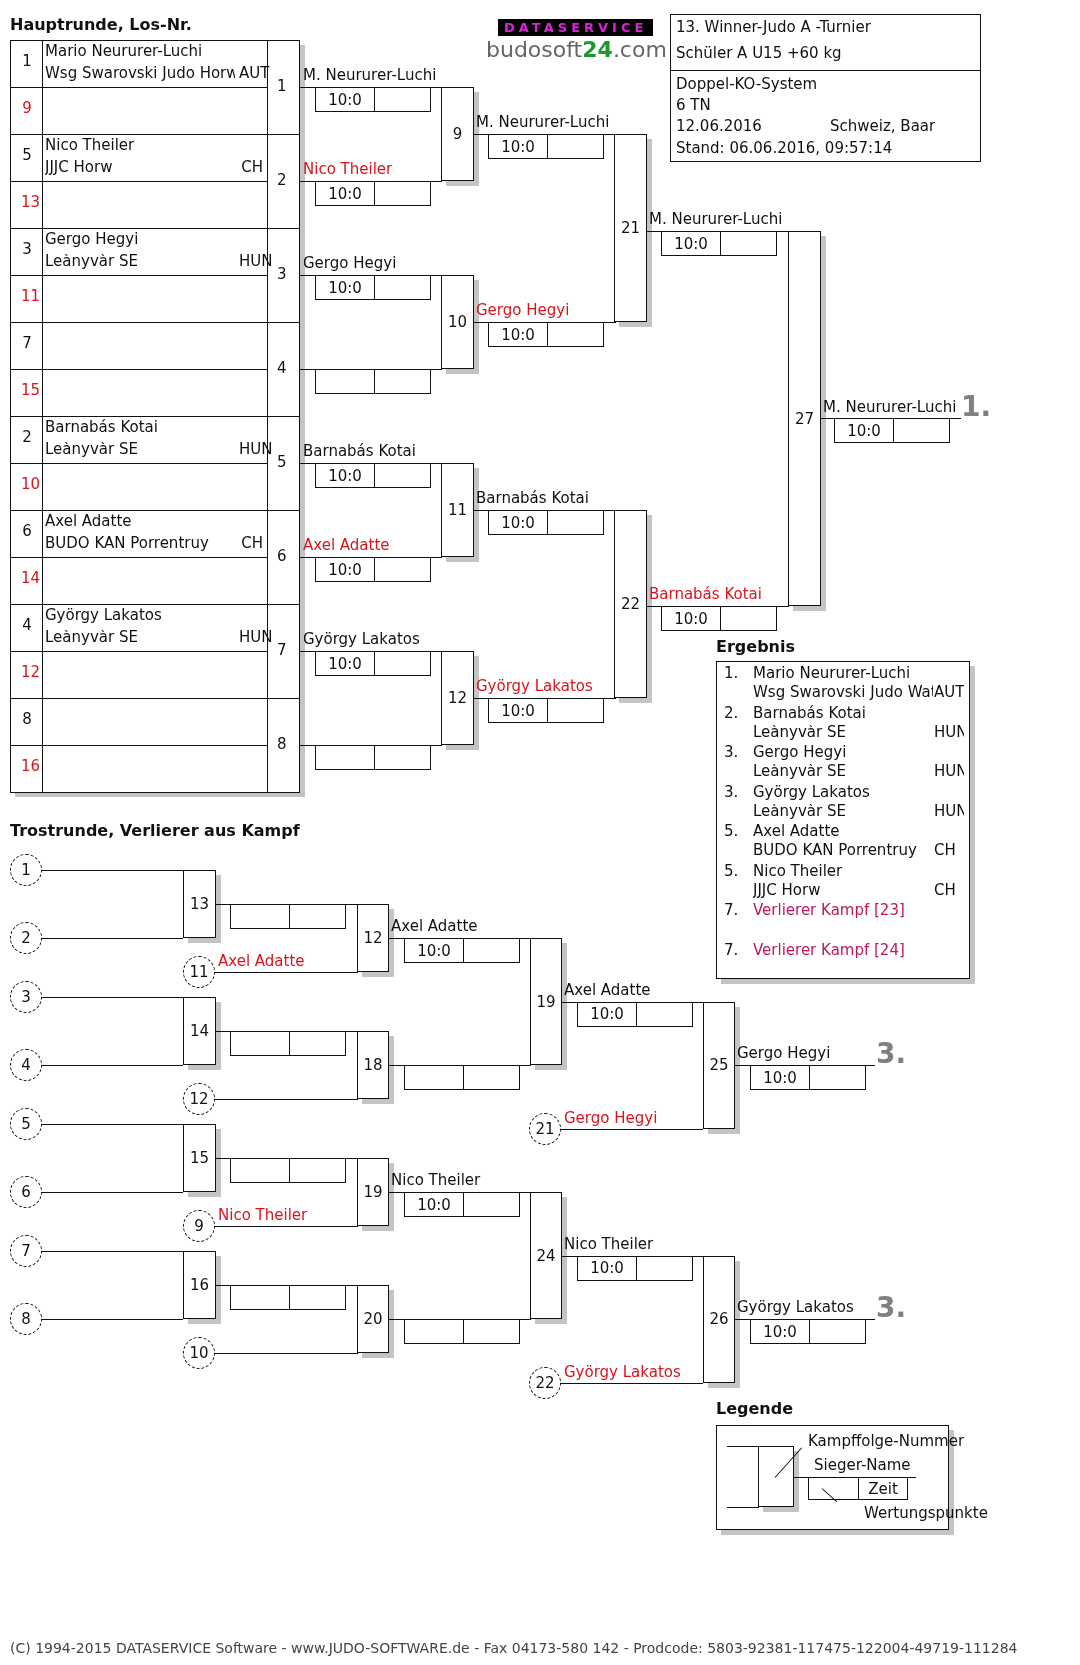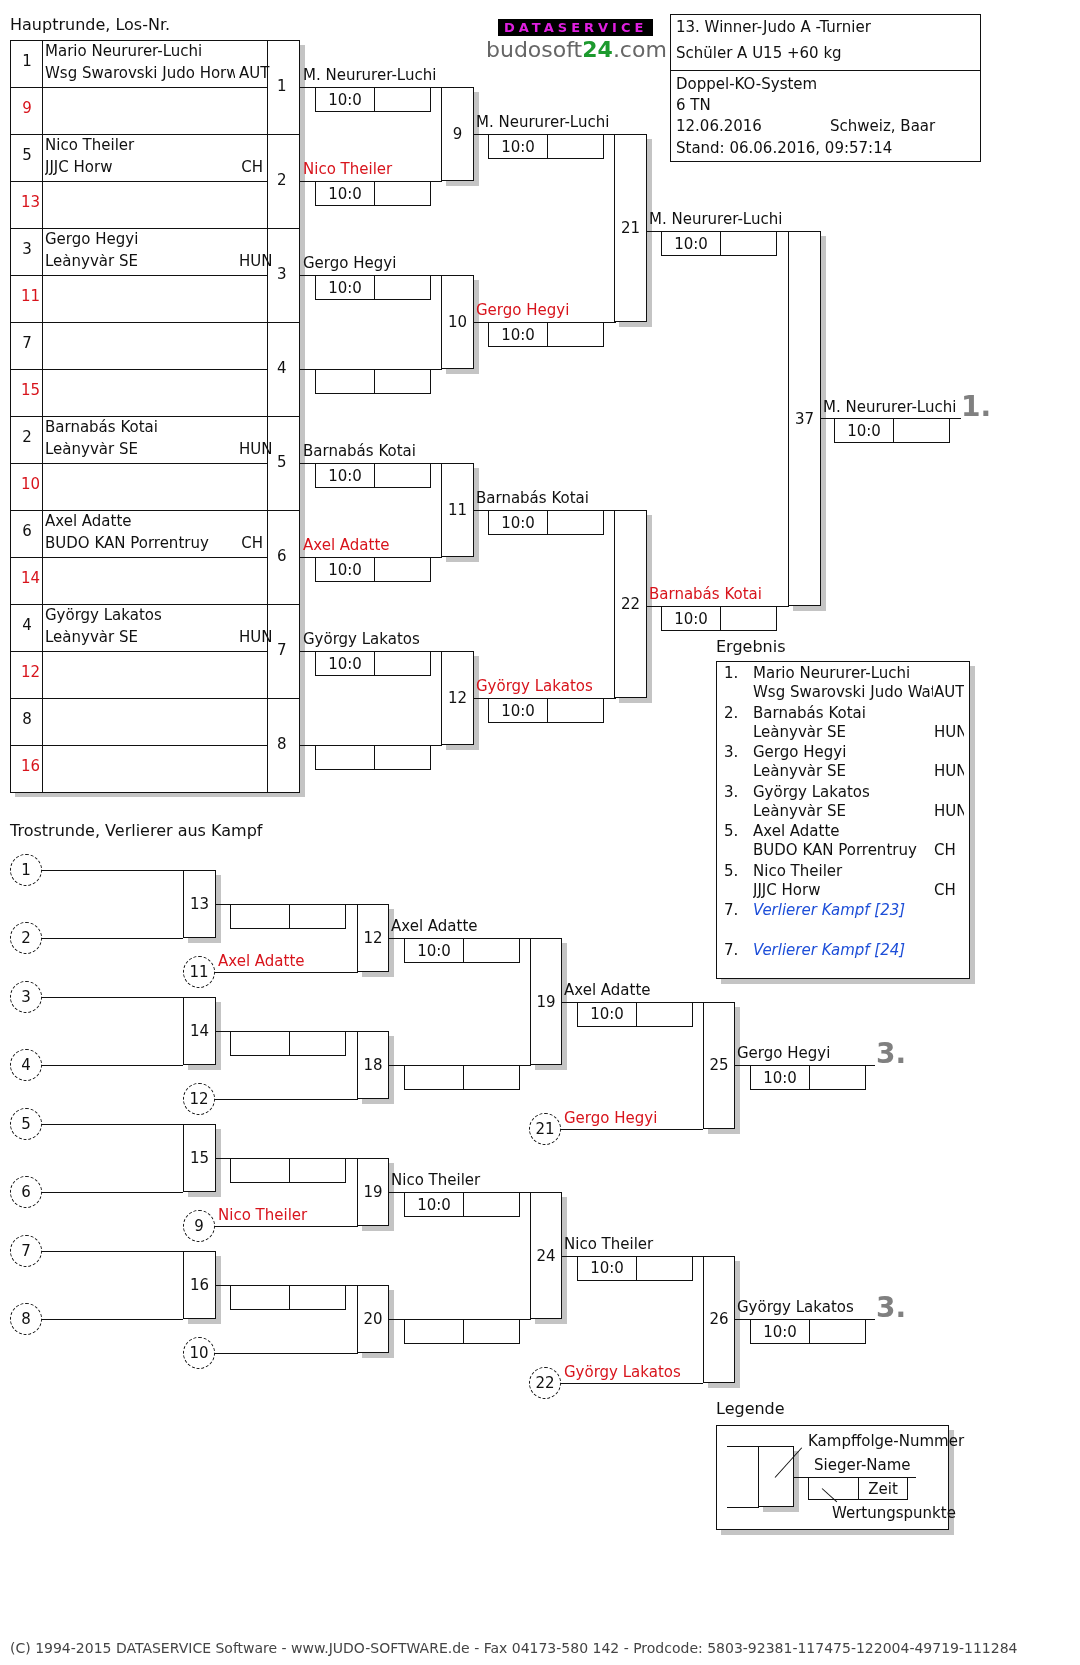--- a/index.html
+++ b/index.html
@@ -1,21 +1,21 @@
 <!DOCTYPE html>
 <html><head>
 <meta charset="utf-8">
 <style>
   html, body { margin: 0; padding: 0; background: #ffffff; }
   body { width: 1080px; height: 1665px; position: relative; overflow: hidden;
          font-family: "DejaVu Sans", "Liberation Sans", sans-serif; font-size: 15px; color: #111; }
   .txt { position: absolute; white-space: nowrap; line-height: 1; font-size: 15px; }
   .red { color: #d8141c; }
-  .gray { color: #1d4ed8; font-style: italic; }
-  .section-title { position: absolute; font-weight: normal; font-size: 16px; white-space: nowrap; }
+  .gray { color: #be185d; }
+  .section-title { position: absolute; font-weight: bold; font-size: 16px; white-space: nowrap; }
   .line { position: absolute; background: #111; }
   .shadow { position: absolute; background: #c4c4c4; }
   .box { position: absolute; border: 1px solid #111; box-sizing: border-box; background: #fff; }
   .fightbox { position: absolute; border: 1px solid #111; box-sizing: border-box; background: #fff;
               display: flex; align-items: center; justify-content: center; font-size: 15px; }
   .scorebox { position: absolute; height: 25px; width: 116px; border: 1px solid #111; box-sizing: border-box;
               display: flex; background: #fff; }
   .scorebox .pts { width: 58px; border-right: 1px solid #111; display: flex; align-items: center;
                    justify-content: center; font-size: 15px; }
   .scorebox .time { flex: 1; }
@@ -195,21 +195,21 @@
       <div class="pts">10:0</div>
       <div class="time"></div>
     </div>
     <div class="line" style="left: 647px; top: 606px; width: 142px; height: 1px;"></div>
     <div class="txt red" style="left: 649px; top: 587px;">Barnabás Kotai</div>
     <div class="scorebox" style="left: 661px; top: 606px;">
       <div class="pts">10:0</div>
       <div class="time"></div>
     </div>
     <div class="shadow" style="left: 793px; top: 236px; width: 33px; height: 375px;"></div>
-    <div class="fightbox" style="left: 788px; top: 231px; width: 33px; height: 375px;">37</div>
+    <div class="fightbox" style="left: 788px; top: 231px; width: 33px; height: 375px;">27</div>
     <div class="line" style="left: 821px; top: 418px; width: 140px; height: 1px;"></div>
     <div class="txt" style="left: 823px; top: 400px;">M. Neururer-Luchi</div>
     <div class="scorebox" style="left: 834px; top: 418px;">
       <div class="pts">10:0</div>
       <div class="time"></div>
     </div>
     <div class="place" style="left: 961px; top: 390px;">1.</div>
     <div class="section-title" style="left: 716px; top: 637px;">Ergebnis</div>
     <div class="shadow" style="left: 721px; top: 666px; width: 254px; height: 318px;"></div>
     <div class="box" style="left: 716px; top: 661px; width: 254px; height: 318px;"></div>
@@ -373,17 +373,17 @@
     <div class="line" style="left: 727px; top: 1507px; width: 32px; height: 1px;"></div>
     <div class="shadow" style="left: 763px; top: 1451px; width: 36px; height: 61px;"></div>
     <div class="fightbox" style="left: 758px; top: 1446px; width: 36px; height: 61px;"></div>
     <div class="line" style="left: 794px; top: 1477px; width: 122px; height: 1px;"></div>
     <div class="scorebox" style="left: 808px; top: 1477px; width: 100px; height: 23px;">
       <div class="pts" style="width:49px"></div>
       <div class="time" style="display:flex;align-items:center;justify-content:center">Zeit</div>
     </div>
     <div class="txt" style="left: 808px; top: 1434px;">Kampffolge-Nummer</div>
     <div class="txt" style="left: 814px; top: 1458px;">Sieger-Name</div>
-    <div class="txt" style="left: 832px; top: 1506px;">Wertungspunkte</div>
+    <div class="txt" style="left: 864px; top: 1506px;">Wertungspunkte</div>
     <div class="line" style="left: 775px; top: 1477px; width: 40px; height: 1px; transform: rotate(-48deg); transform-origin: left center;"></div>
     <div class="line" style="left: 822px; top: 1488px; width: 20px; height: 1px; transform: rotate(42deg); transform-origin: left center;"></div>
     <div class="txt" style="left: 10px; top: 1641px; color: rgb(68, 68, 68); font-size: 14px;">(C) 1994-2015 DATASERVICE Software - www.JUDO-SOFTWARE.de - Fax 04173-580 142 - Prodcode: 5803-92381-117475-122004-49719-111284</div>
   </div>
 
 </body></html>

